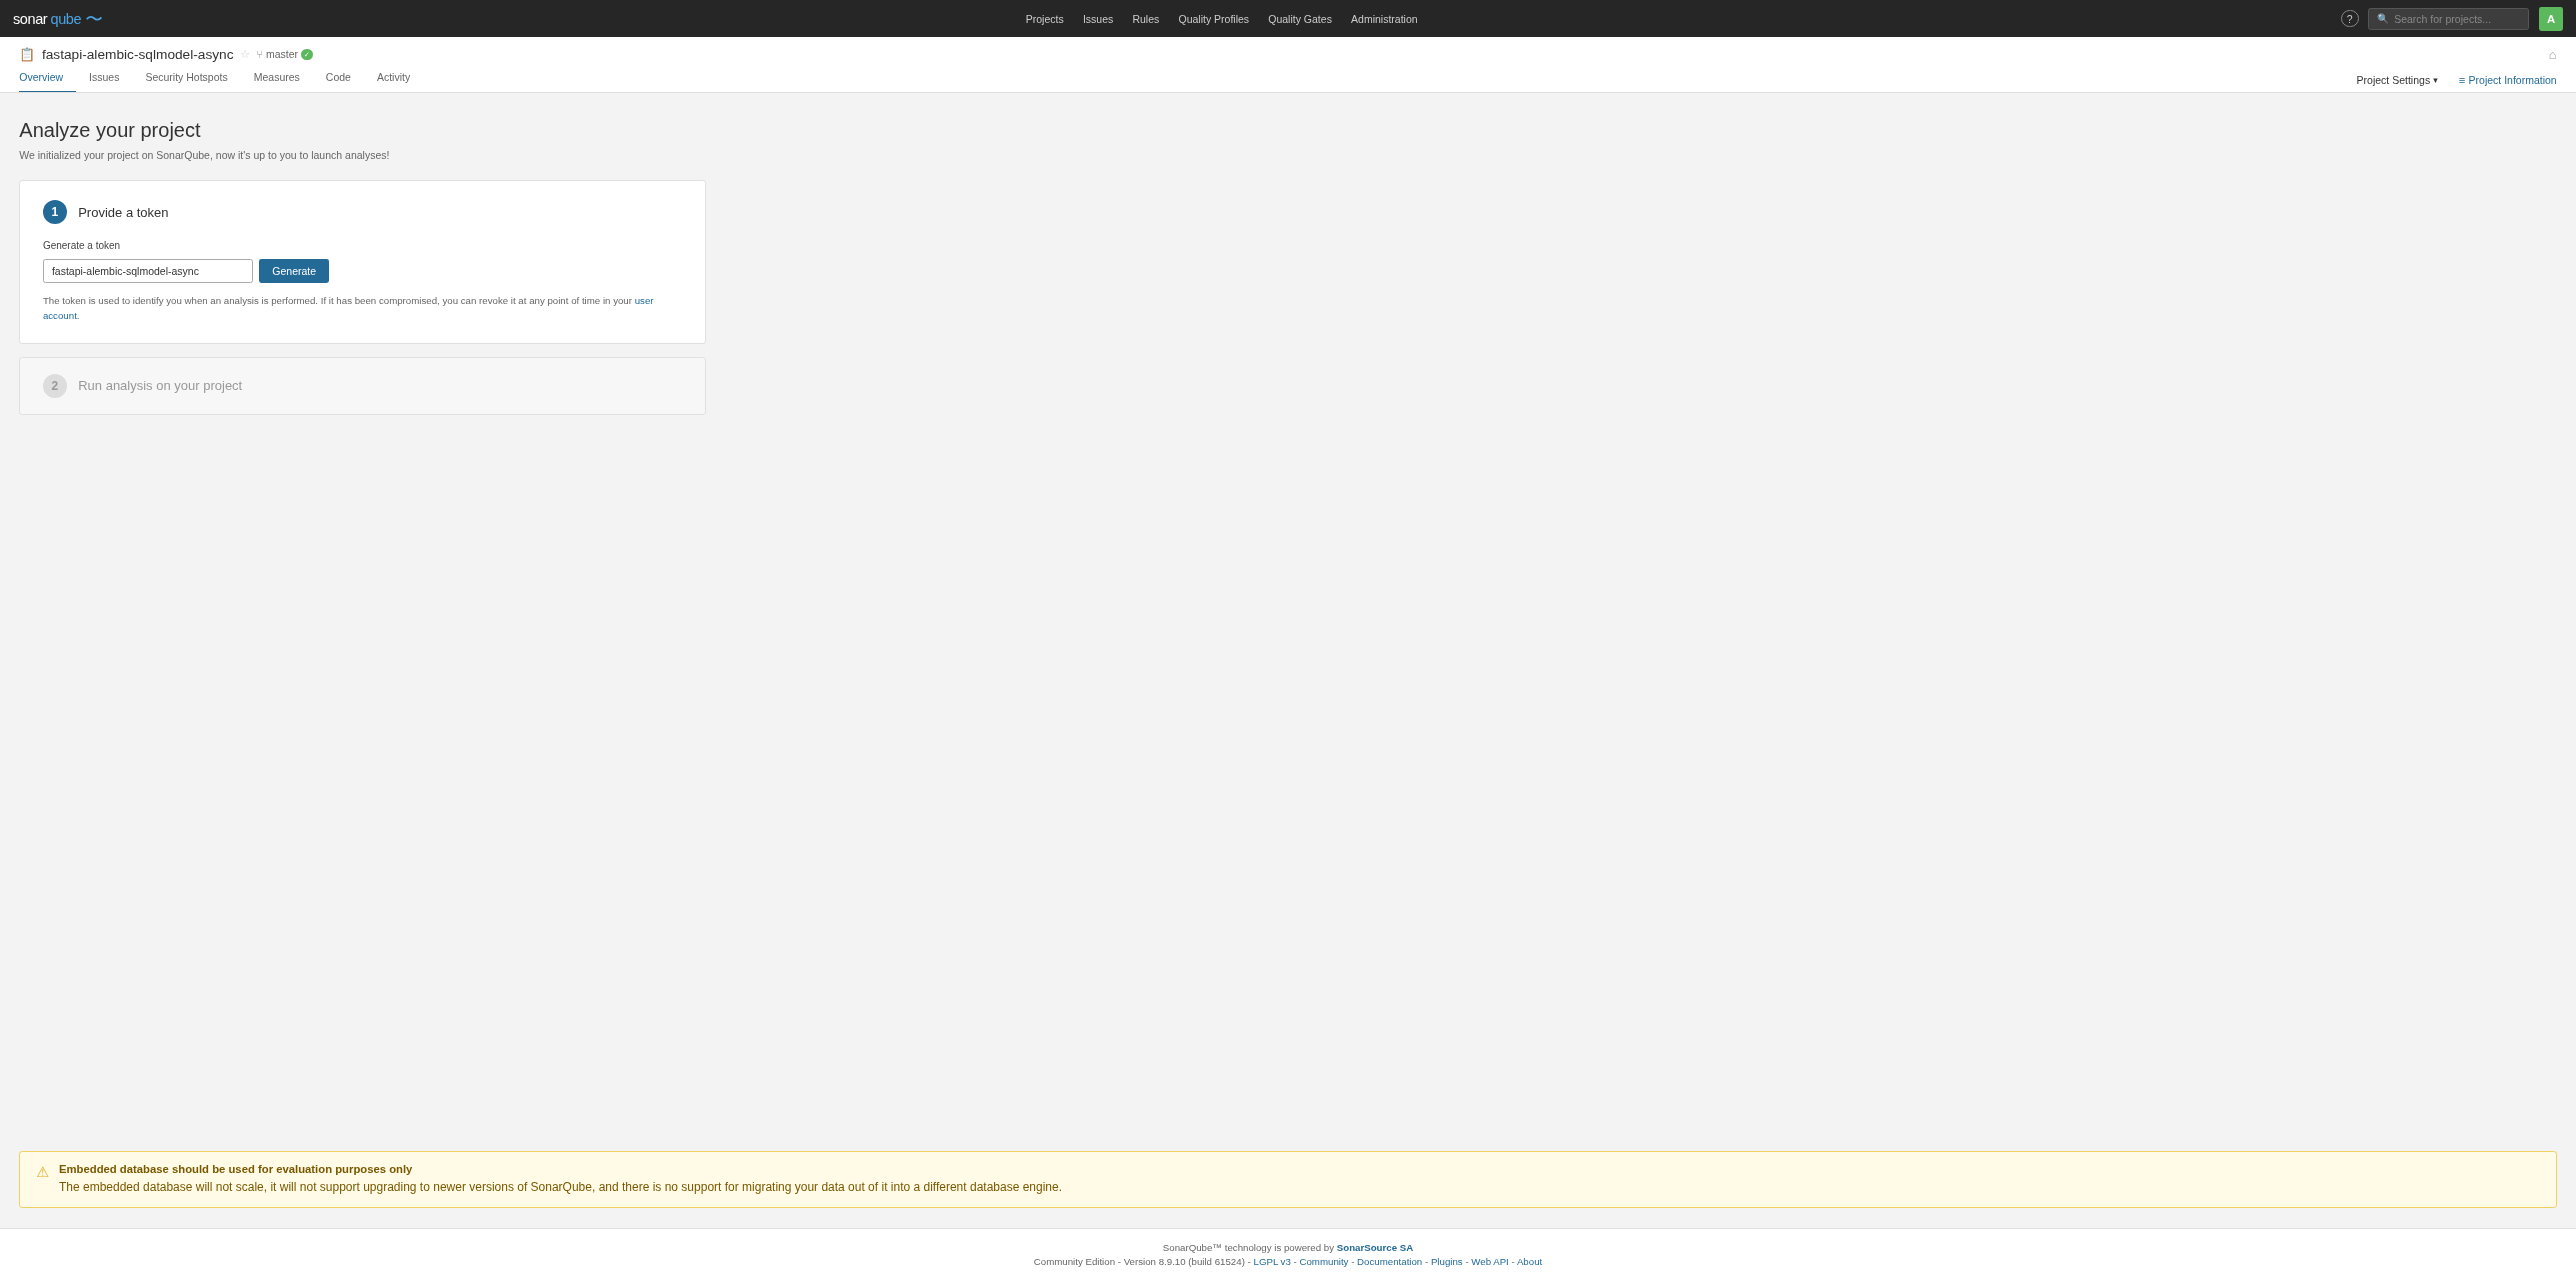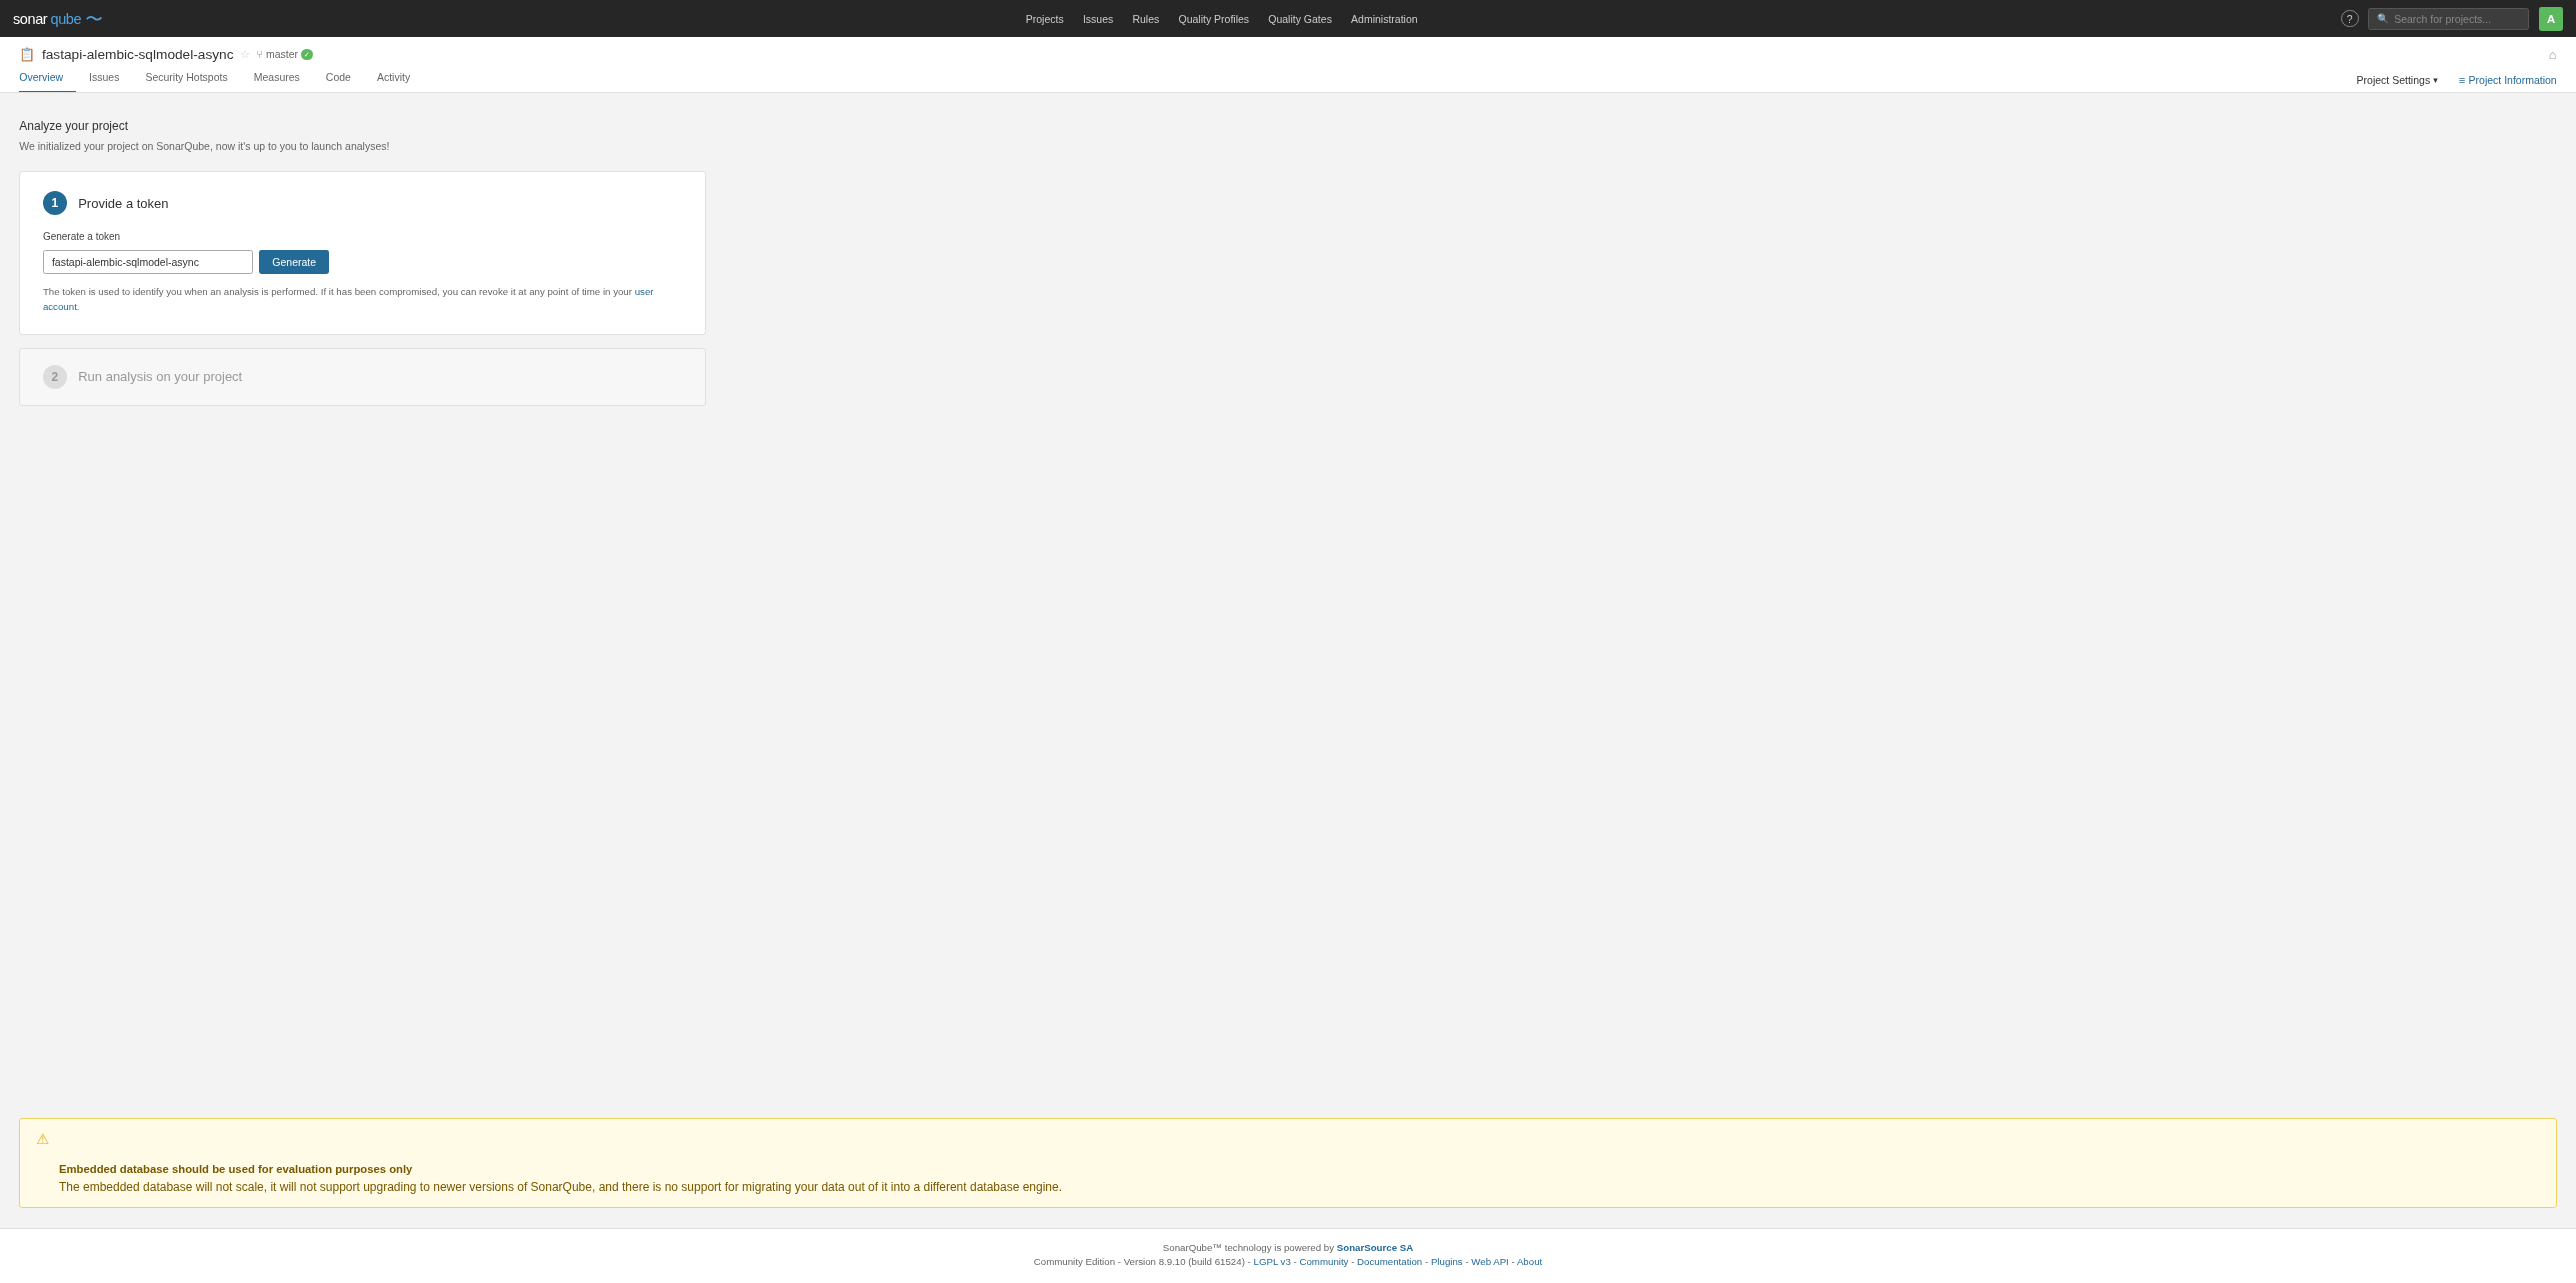--- a/index.html
+++ b/index.html
@@ -197,21 +197,21 @@
       align-items: flex-end;
     }
 
     
     .main-content {
       padding: 26px 19.3px;
       flex: 1;
       max-width: 725px;
     }
     .page-title {
-      font-size: 12px;
+      font-size: 20px;
       font-weight: 400;
       color: #333;
       margin-bottom: 6.4px;
     }
     .page-subtitle {
       font-size: 10.5px;
       color: #666;
       margin-bottom: 19.3px;
     }
 
@@ -314,21 +314,20 @@
       font-size: 14.5px;
       flex-shrink: 0;
       margin-top: 0.8px;
     }
     .warning-text-block {}
     .warning-title {
       font-size: 11.3px;
       font-weight: 600;
       color: #7a5800;
       margin-bottom: 3.2px;
-      margin-top: 33px;
     }
     .warning-desc {
       font-size: 12px;
       color: #7a5800;
       line-height: 1.5;
     }
 
     
     .footer {
       background: white;

